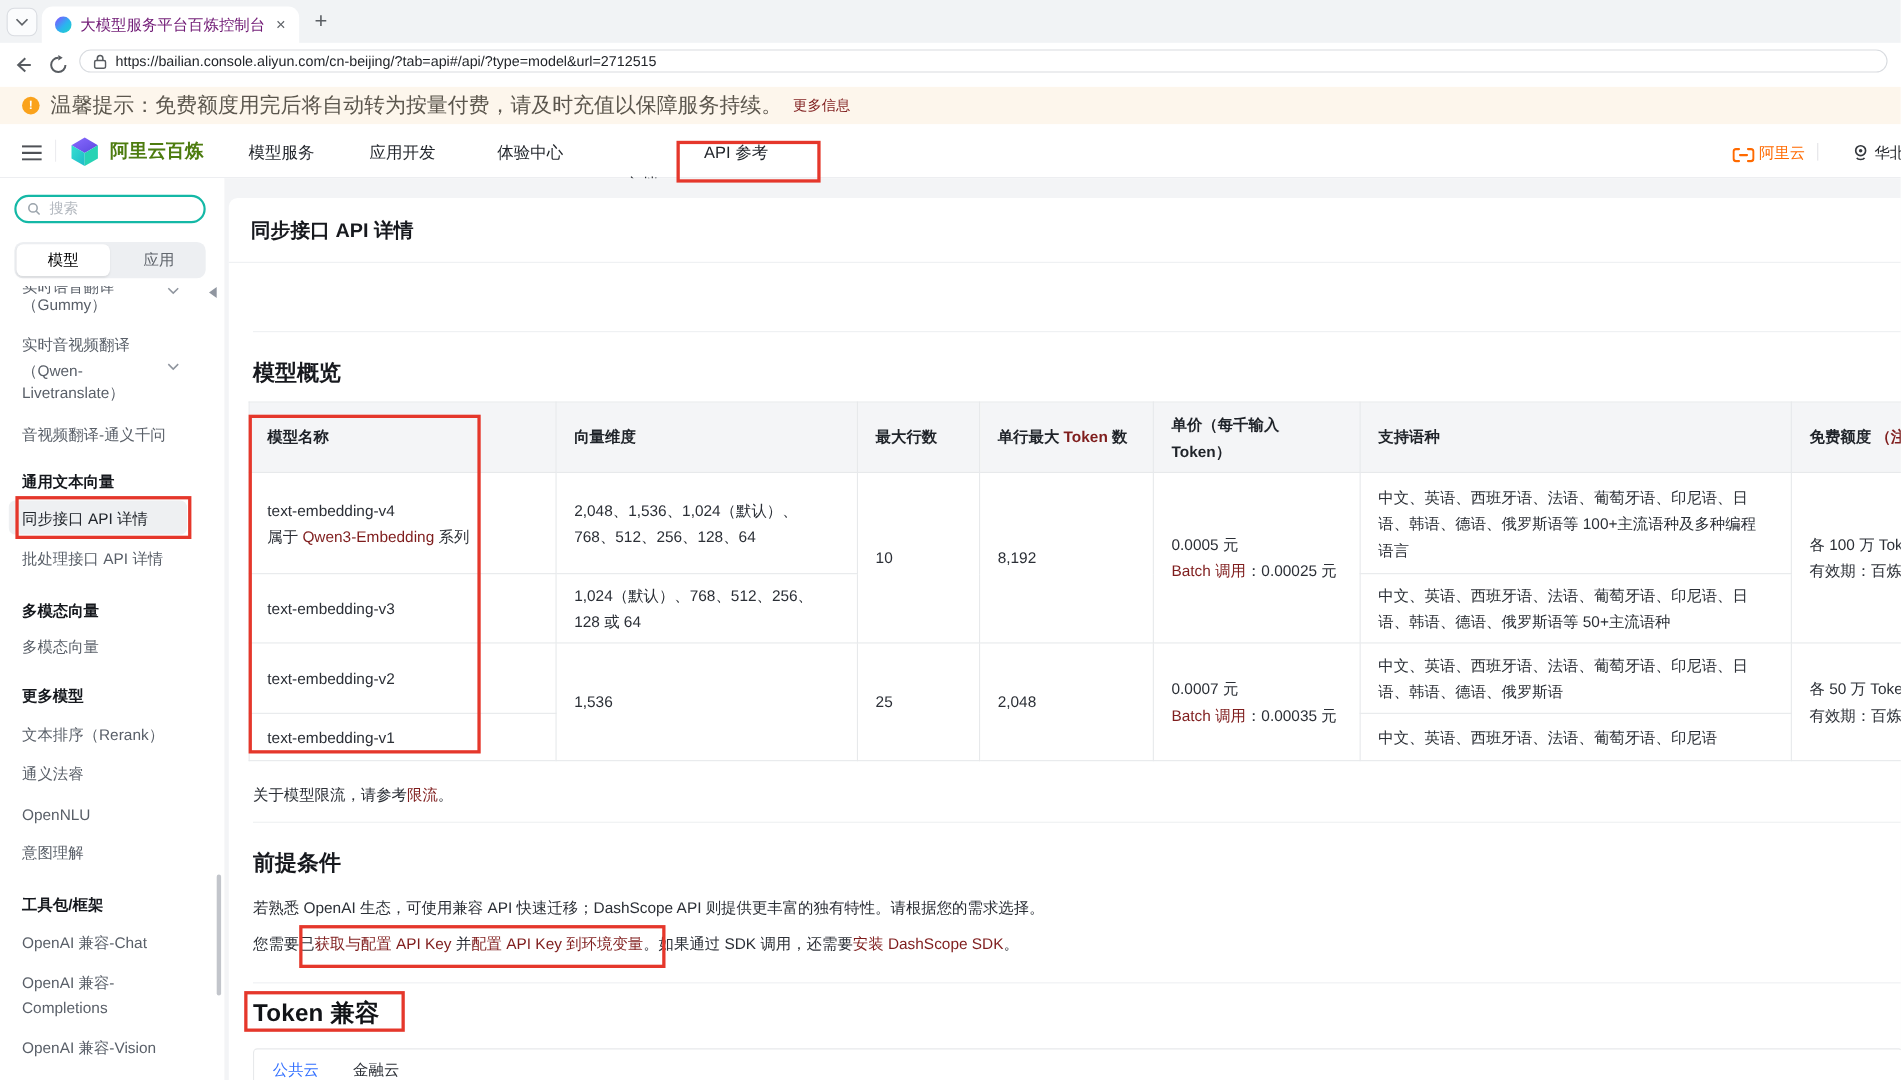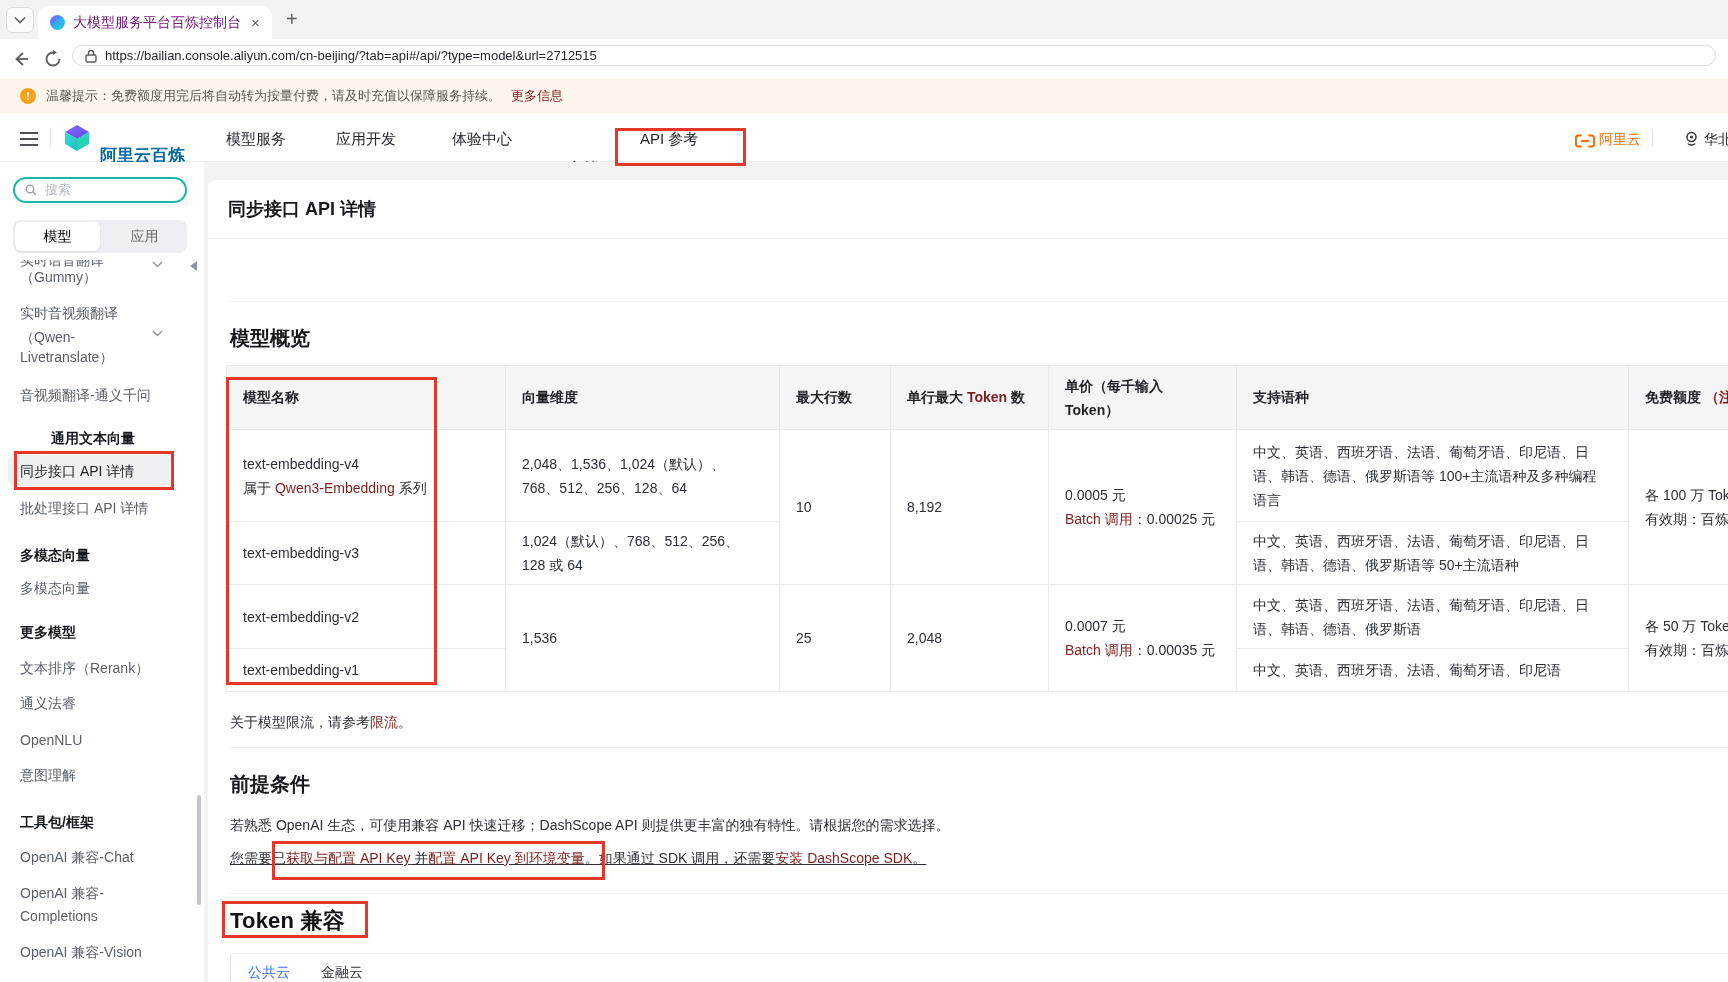--- a/index.html
+++ b/index.html
@@ -13,25 +13,25 @@
 #tab-chevron{position:absolute;left:6px;top:7px;width:28px;height:26px;border:1px solid #d9dce1;border-radius:7px;background:#fbfcfd;display:flex;align-items:center;justify-content:center;}
 #tab{position:absolute;left:38px;top:6px;width:234px;height:33px;background:#fff;border-radius:10px 10px 0 0;display:flex;align-items:center;}
 #tab-title{font-size:14px;color:#701a75;margin-left:8px;white-space:nowrap;}
 #tab-close{margin-left:10px;color:#5f6368;font-size:15px;line-height:15px;}
 #newtab{position:absolute;left:286px;top:8px;font-size:20px;color:#5a5e63;font-weight:400;}
 #toolbar{position:absolute;left:0;top:39px;width:1728px;height:40px;background:#fff;}
 #urlpill{position:absolute;left:72px;top:45px;width:1644px;height:21px;border:1px solid #d9dce0;border-radius:14px;background:#fff;display:flex;align-items:center;}
 #url{font-size:13px;color:#23262b;margin-left:8px;}
 #warnbar{position:absolute;left:0;top:79px;width:1728px;height:34px;background:#fdf6ec;display:flex;align-items:center;}
 #warn-icon{width:16px;height:16px;border-radius:50%;background:#faa21b;color:#fff;font-size:11px;font-weight:bold;text-align:center;line-height:16px;margin-left:20px;flex:none;}
-#warn-text{font-size:13px;color:#5b564d;margin-left:10px;}
+#warn-text{font-size:19px;color:#5b564d;margin-left:10px;}
 #warn-link{font-size:13px;margin-left:10px;}
 #appnav{position:absolute;left:0;top:113px;width:1728px;height:49px;background:#fff;border-bottom:1px solid #ebedf0;}
 .nav-item{position:absolute;top:130px;font-size:15px;color:#1f2329;white-space:nowrap;}
-#brand{position:absolute;left:100px;top:126px;font-size:17px;font-weight:800;color:#0369a1;white-space:nowrap;margin-top:18px;}
+#brand{position:absolute;left:100px;top:126px;font-size:17px;font-weight:800;color:#4d7c0f;white-space:nowrap;}
 #nav-right-aliyun{position:absolute;left:1599px;top:131px;font-size:14px;color:#ff6a00;white-space:nowrap;}
 #nav-vdiv{position:absolute;left:1652px;top:130px;width:1px;height:16px;background:#e3e3e6;}
 #nav-region{position:absolute;left:1704px;top:131px;font-size:14px;color:#25282d;white-space:nowrap;}
 #sidebar{position:absolute;left:0;top:162px;width:204px;height:820px;background:#fff;}
 #searchbox{position:absolute;left:13px;top:177px;width:174px;height:26px;border:2px solid #14b8a6;border-radius:13px;display:flex;align-items:center;background:#fff;}
 #search-ph{font-size:13px;color:#b3b8bf;margin-left:8px;}
 #segment{position:absolute;left:13px;top:220px;width:174px;height:33px;background:#edeff2;border-radius:8px;}
 #seg-pill{position:absolute;left:15px;top:222px;width:85px;height:29px;background:#fff;border-radius:6px;box-shadow:0 1px 2px rgba(0,0,0,0.08);}
 .seg-label{position:absolute;top:228px;font-size:14px;}
 #seg-model{left:13px;width:89px;text-align:center;color:#000000;font-weight:500;}
@@ -43,21 +43,21 @@
 #side-thumb{position:absolute;left:197px;top:795px;width:4px;height:110px;background:#c2c5cb;border-radius:2px;}
 #side-tri{position:absolute;left:190px;top:261px;width:0;height:0;border-top:5px solid transparent;border-bottom:5px solid transparent;border-right:7px solid #9096a0;}
 #main-bg{position:absolute;left:204px;top:162px;width:1524px;height:820px;background:#f3f4f6;}
 #card{position:absolute;left:208px;top:180px;width:1532px;height:812px;background:#fff;border-radius:8px;}
 #doc-title{position:absolute;left:228px;top:197px;font-size:18px;font-weight:700;color:#17191e;}
 .hdivider{position:absolute;height:1px;background:#eef0f2;}
 #intro{position:absolute;left:230px;top:264px;font-size:14px;color:#2b2f36;}
 .h2{position:absolute;left:230px;font-size:20px;font-weight:700;color:#17191e;}
 #note{position:absolute;left:230px;top:714px;font-size:14px;color:#2b2f36;}
 #p1{position:absolute;left:230px;top:817px;font-size:14px;color:#2b2f36;}
-#p2{position:absolute;left:230px;top:850px;font-size:14px;color:#2b2f36;text-decoration:underline;}
+#p2{position:absolute;left:230px;top:850px;font-size:14px;color:#2b2f36;}
 #h-openai{position:absolute;left:230px;top:906px;font-size:22px;font-weight:900;color:#111317;letter-spacing:0.2px;}
 #codebox{position:absolute;left:230px;top:953px;width:1500px;height:60px;border:1px solid #e7e9eb;border-radius:4px;background:#fff;}
 .codetab{position:absolute;top:10px;font-size:14px;}
 #tab-public{left:17px;color:#3370ff;}
 #tab-finance{left:90px;color:#2b2f36;}
 #mtable{position:absolute;left:226px;top:365px;border-collapse:collapse;table-layout:fixed;width:1622px;background:#fff;}
 #mtable th,#mtable td{border:1px solid #e7e9eb;padding:6px 16px;font-size:14px;color:#2b2f36;text-align:left;vertical-align:middle;font-weight:normal;}
 #mtable th{background:#f4f5f7;font-weight:700;color:#1f2329;height:64px;}
 #mtable .line{line-height:24px;}
 #red-tbl{left:226px;top:377px;width:211px;height:308px;}
@@ -169,21 +169,21 @@
   <svg class="side-chevron" style="top:261px;" width="11" height="7" viewBox="0 0 11 7">
       <polyline points="1,1 5.5,5.5 10,1" fill="none" stroke="#8f959e" stroke-width="1.4"></polyline>
     </svg>
   <div class="side-item" style="top:303px;">实时音视频翻译</div>
   <div class="side-item" style="top:327px;">（Qwen-</div>
   <div class="side-item" style="top:347px;">Livetranslate）</div>
   <svg class="side-chevron" style="top:330px;" width="11" height="7" viewBox="0 0 11 7">
       <polyline points="1,1 5.5,5.5 10,1" fill="none" stroke="#8f959e" stroke-width="1.4"></polyline>
     </svg>
   <div class="side-item" style="top:385px;">音视频翻译-通义千问</div>
-  <div class="side-header" style="top:428px;margin-left:31px;">通用文本向量</div>
+  <div class="side-header" style="top:428px;">通用文本向量</div>
   <div id="active-bg"></div>
   <div class="side-item" style="top:461px;color:#22262c;">同步接口 API 详情</div>
   <div class="redbox" id="red-side"></div>
   <div class="side-item" style="top:498px;">批处理接口 API 详情</div>
   <div class="side-header" style="top:545px;">多模态向量</div>
   <div class="side-item" style="top:578px;">多模态向量</div>
   <div class="side-header" style="top:622px;">更多模型</div>
   <div class="side-item" style="top:658px;">文本排序（Rerank）</div>
   <div class="side-item" style="top:693px;">通义法睿</div>
   <div class="side-item" style="top:730px;">OpenNLU</div>

